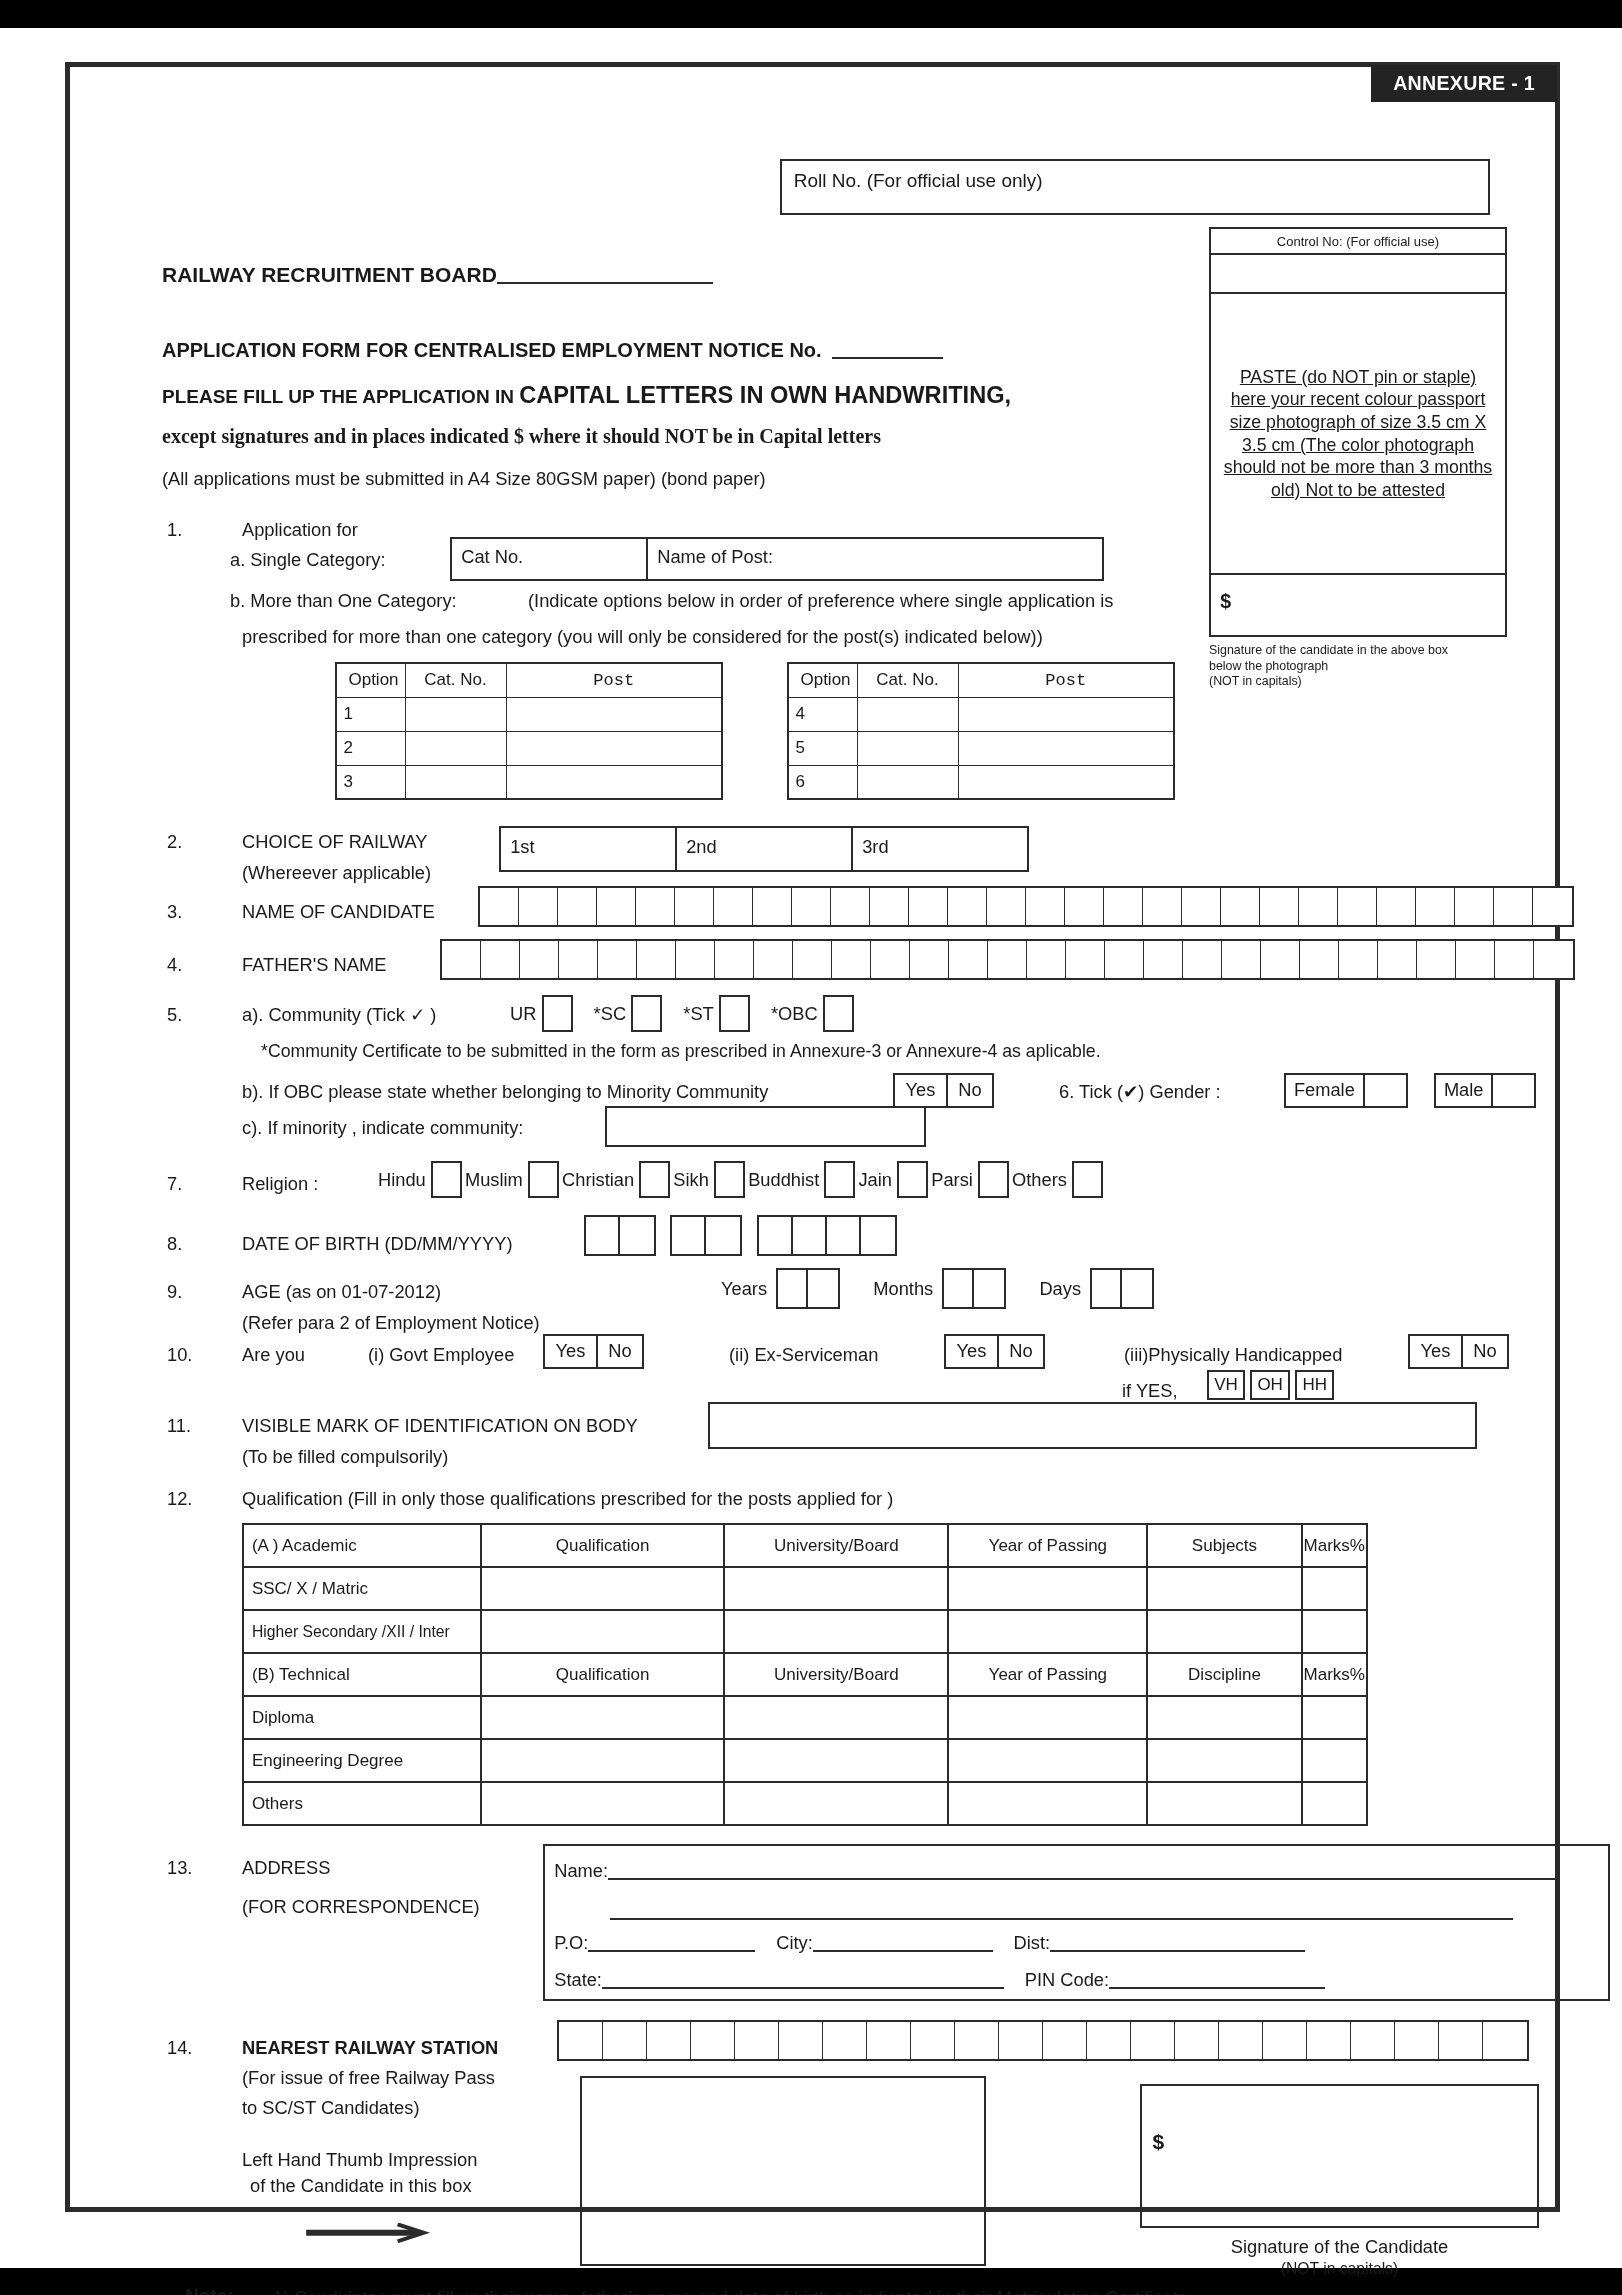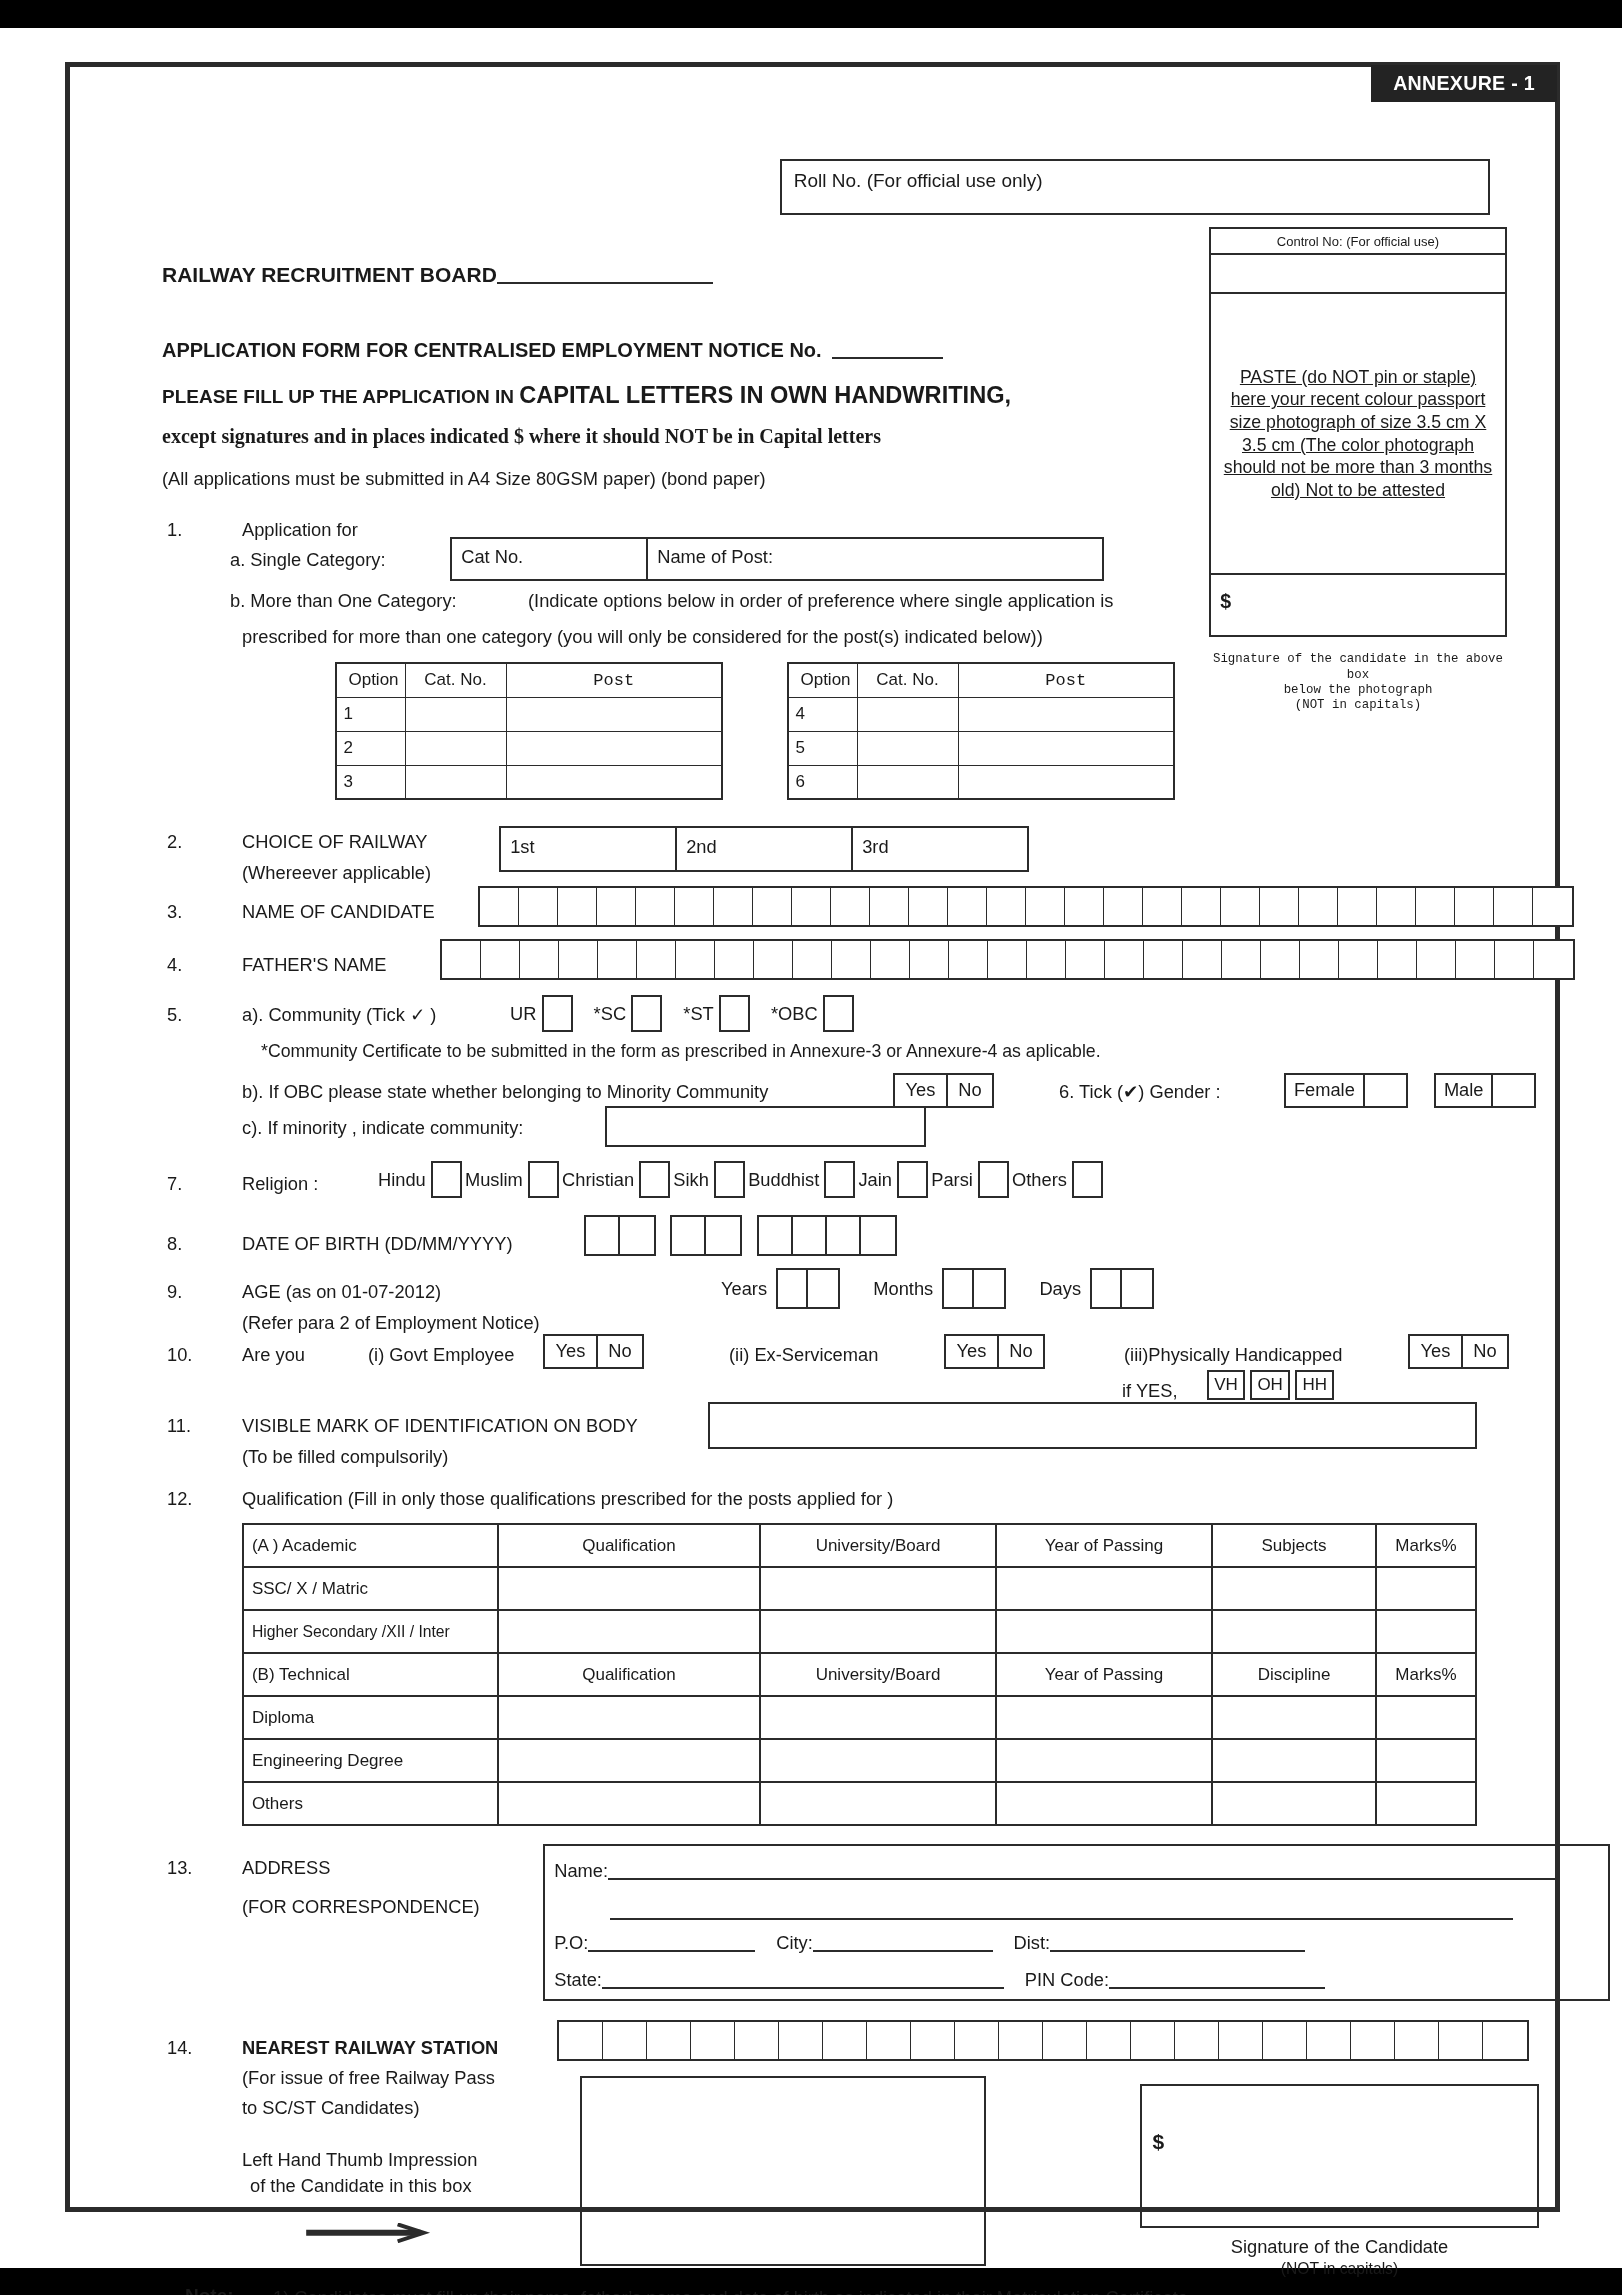--- a/index.html
+++ b/index.html
@@ -57,21 +57,21 @@
     border:2px solid #2b2b2b; border-top:none;
     height:281px;
     display:flex; align-items:center; justify-content:center;
     text-align:center; font-size:17.7px; line-height:1.28; padding:3.9px 9.2px;text-decoration:underline;
   }
   .sig-area {
     border:2px solid #2b2b2b; border-top:none;
     height:62px; position:relative;
   }
   .sig-area .dollar { position:absolute; left:9.2px; top:14.4px; font-size:19.6px; font-weight:bold; }
-  .sigcap { text-align:center; font-size:12.4px; line-height:1.24; padding-top:15px;font-family:Liberation Mono, monospace; }
+  .sigcap { text-align:left; font-size:12.4px; line-height:1.24; padding-top:6px; }
 
   .rrb {
     position:absolute; left:92px; top:196px;
     font-weight:bold; font-size:21px;
   }
   .rrb .ul { display:inline-block; width:216px; border-bottom:2px solid #2b2b2b; height:18.3px; vertical-align:-2px; }
 
   .appfor {
     position:absolute; left:92px; top:272px;
     font-weight:bold; font-size:20px;
@@ -208,21 +208,21 @@
 
   
   .s11num { position:absolute; left:97px; top:1348px; font-size:18.3px; }
   .s11l1  { position:absolute; left:172px; top:1348px; font-size:18.3px; }
   .s11l2  { position:absolute; left:172px; top:1379px; font-size:18.3px; }
   .s11box { position:absolute; left:638px; top:1335px; width:769px; height:47px; border:2.6px solid #2b2b2b; }
 
   
   .s12num { position:absolute; left:97px; top:1421px; font-size:18.3px; }
   .s12lab { position:absolute; left:172px; top:1421px; font-size:18.3px; }
-  .qtbl   { position:absolute; left:172px; top:1456px; width:1235px;
+  .qtbl   { position:absolute; left:172px; top:1456px; width:1126px;
             border-collapse:collapse; font-size:17px; }
   .qtbl td { border:2px solid #2b2b2b; height:43px; }
   .qtbl td.hd { text-align:center; }
   .qtbl td.rowlbl { padding-left:7.9px; }
   .qtbl .c0 { width:255px; }
   .qtbl .c1 { width:262px; }
   .qtbl .c2 { width:236px; }
   .qtbl .c3 { width:216px; }
   .qtbl .c4 { width:164px; }
   .qtbl .c5 { width:auto;margin-top:36px; }

